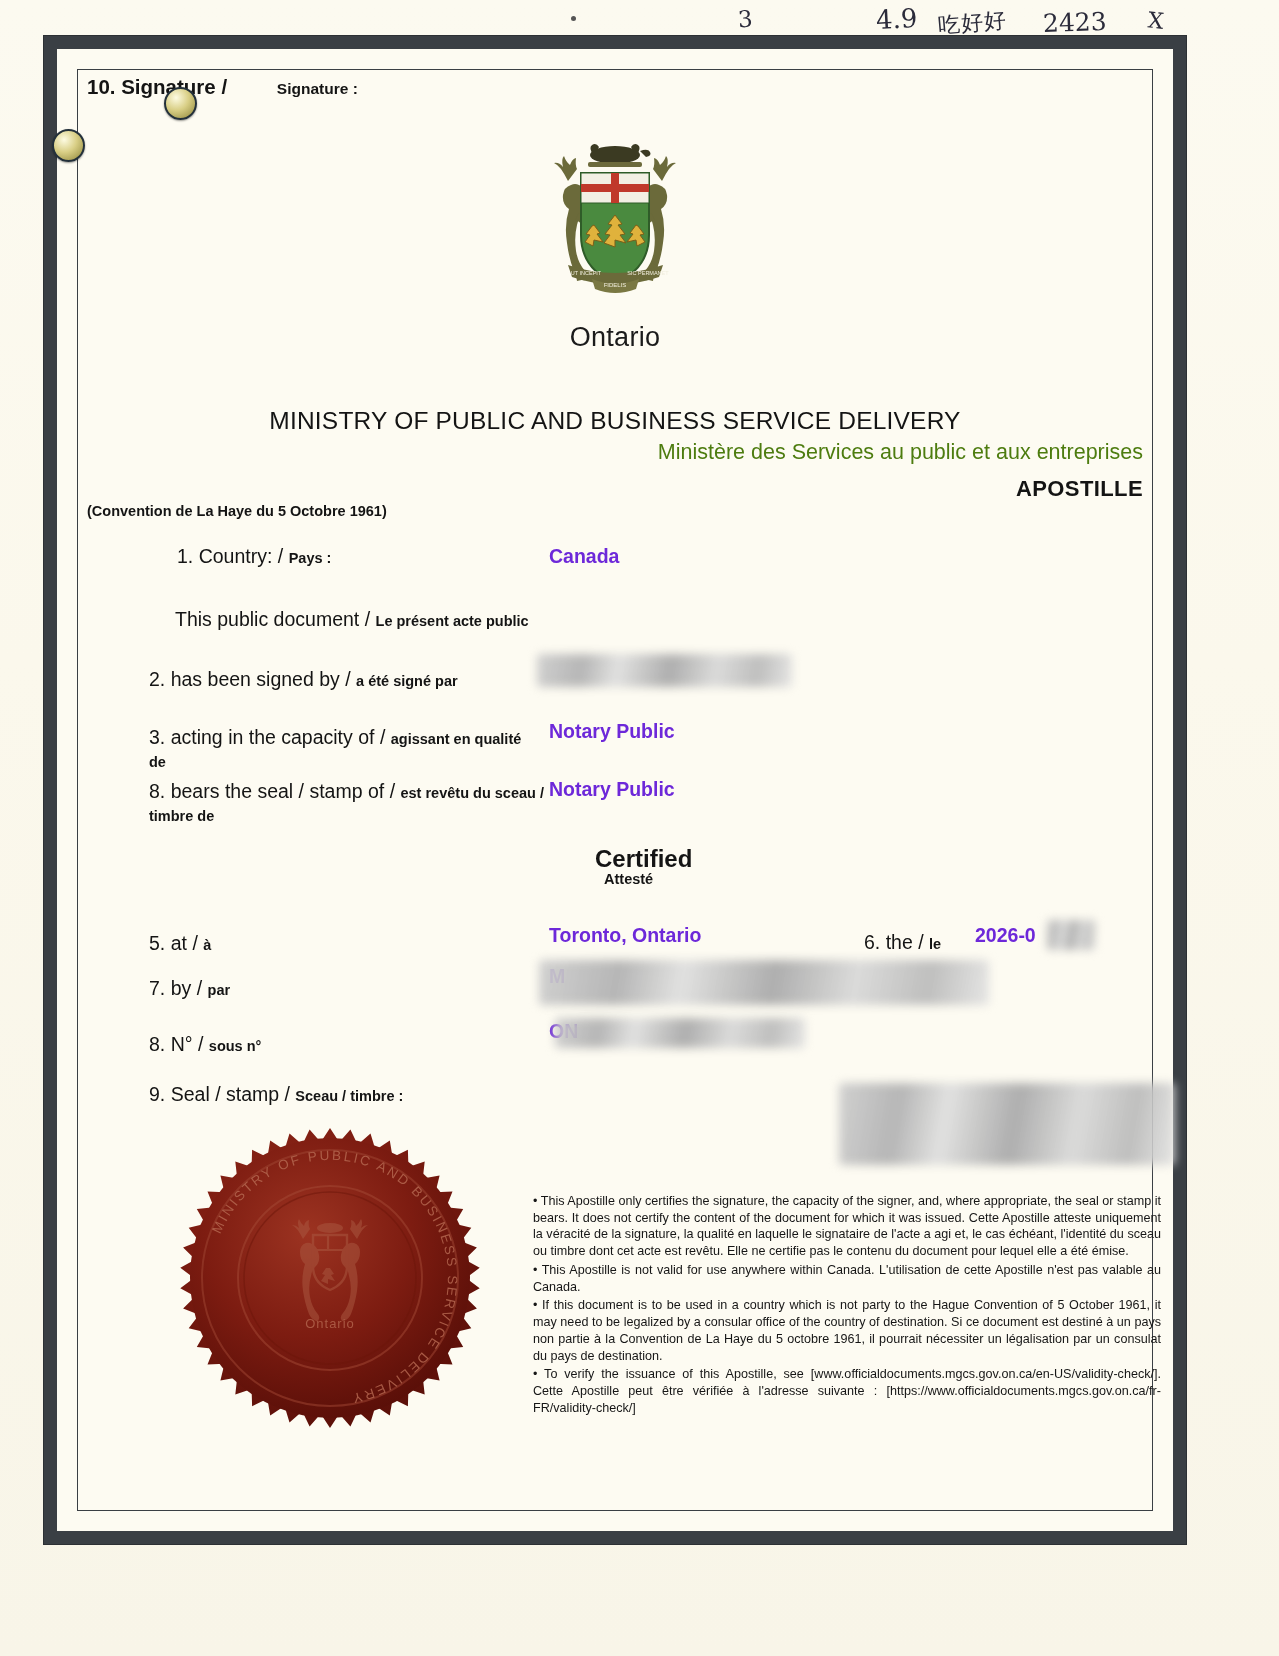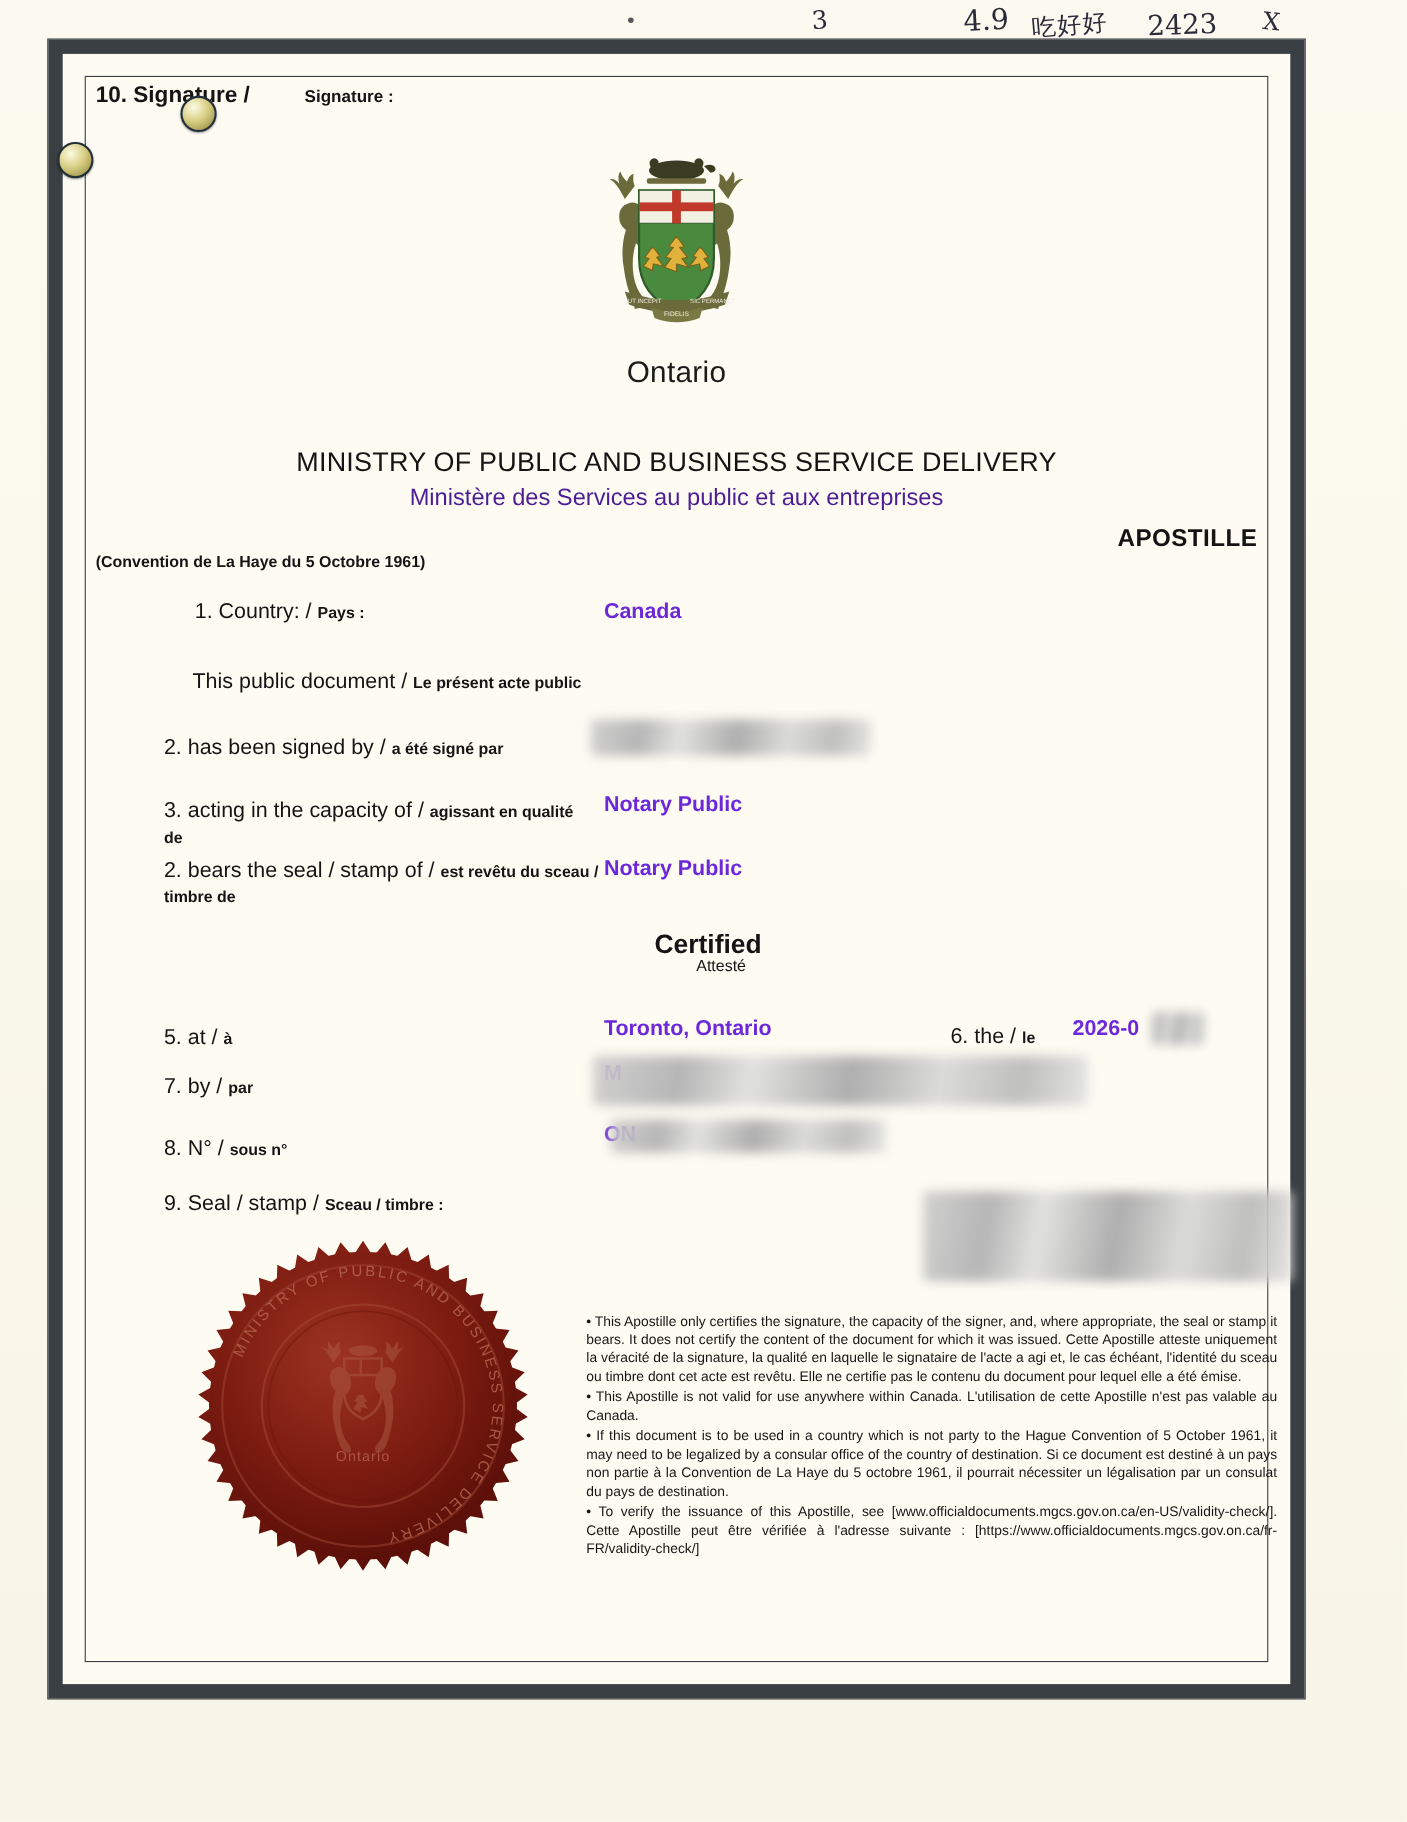--- a/index.html
+++ b/index.html
@@ -92,21 +92,21 @@
     margin-top: -4px;
   }
 
   
   #ministry-en {
     position: absolute; left: 0; right: 0; top: 332px;
     text-align: center; font-size: 24.5px; letter-spacing: .2px; color:#141414;
   }
   #ministry-fr {
     position: absolute; left: 0; right: 0; top: 365px;
-    text-align: center; font-size: 21.5px; color:#4c1d95;
+    text-align: right; font-size: 21.5px; color:#4d7c0f;
   }
   #apostille-title {
     position: absolute; left: 0; right: 0; top: 401px;
     text-align: right; font-size: 22px; font-weight: bold; letter-spacing: .4px;
   }
   #apostille-convention {
     position: absolute; left: 0; right: 0; top: 428px;
     font-size: 14.5px; font-weight: bold;
   }
 
@@ -142,22 +142,22 @@
   #row-capacity-value { left: 462px; top: 645px; }
 
   #row-seal-of-label { left: 62px; top: 705px; width: 400px; }
   #row-seal-of-value { left: 462px; top: 703px; }
 
   #certified-en {
     position: absolute; left: 508px; top: 770px;
     font-size: 24px; font-weight: bold;
   }
   #certified-fr {
-    position: absolute; left: 546px; top: 796px;
-    font-size: 14.5px; font-weight: normal;
+    position: absolute; left: 517px; top: 796px;
+    font-size: 14.5px; font-weight: bold;
   }
 
   #row-at-label { left: 62px; top: 857px; }
   #row-at-value { left: 462px; top: 849px; }
 
   #row-the-label { left: 777px; top: 856px; }
   #row-the-value { left: 888px; top: 849px; }
   #redaction-date {
     position: absolute; left: 960px; top: 845px; width: 48px; height: 30px;
   }
@@ -301,21 +301,21 @@
       </div>
       <div class="redaction" id="redaction-signedby"></div>
 
       <div class="field-label" id="row-capacity-label">
         <span>3. acting in the capacity of</span>
         <span> / </span><span class="fr">agissant en qualité de</span>
       </div>
       <div class="field-value" id="row-capacity-value">Notary Public</div>
 
       <div class="field-label" id="row-seal-of-label">
-        <span>2. bears the seal / stamp of</span>
+        <span>8. bears the seal / stamp of</span>
         <span> / </span><span class="fr">est revêtu du sceau / timbre de</span>
       </div>
       <div class="field-value" id="row-seal-of-value">Notary Public</div>
 
       <div id="certified-en">Certified</div>
       <div id="certified-fr">Attesté</div>
 
       <div class="field-label" id="row-at-label">
         <span>5. at</span>
         <span> / </span><span class="fr">à</span>

